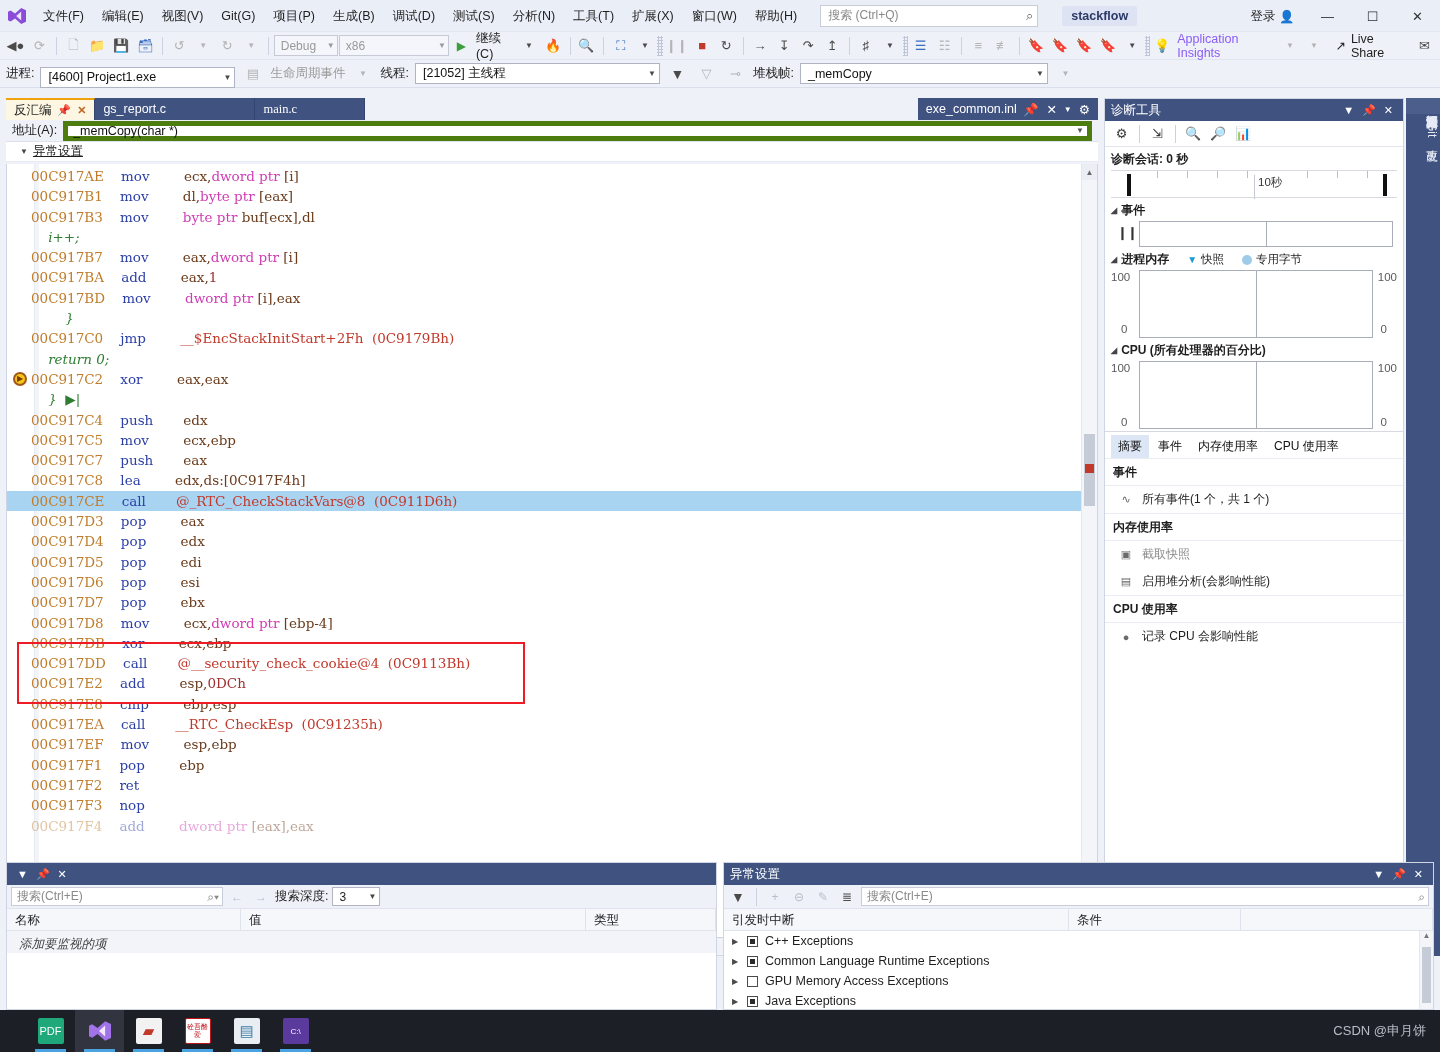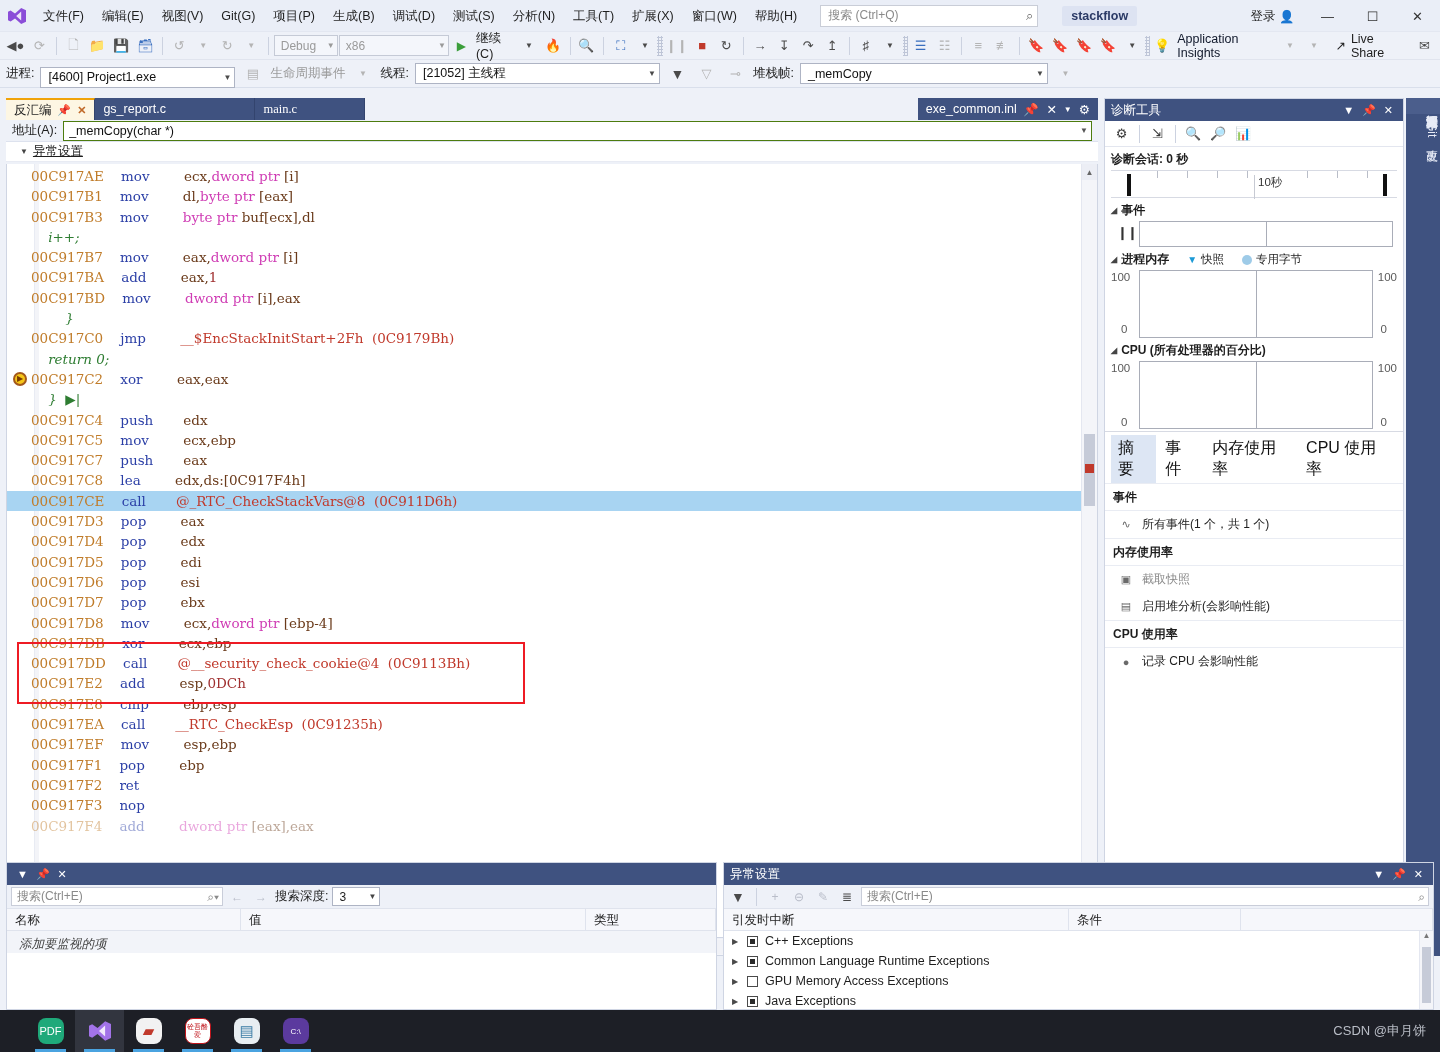--- a/index.html
+++ b/index.html
@@ -88,21 +88,21 @@
   .tab:not(.active) .pin, .tab:not(.active) .x { color:#cfd6e8; }
 
   .tabstrip-right { position:absolute; right:0; bottom:0; display:flex; align-items:center; height:22px; }
   .tab-right-item { height:22px; background:#3f5280; color:#fff; display:flex; align-items:center; gap:7px; padding:0 8px; font-size:12.5px; }
 
   .addrbar {
     height:22px; background:#eef1f8; display:flex; align-items:center; padding:0 6px; gap:6px;
     border-bottom:1px solid #dde2ee;
   }
   .addr-input {
-    flex:1; height:20px; background:#ffffff; border:1px solid #4d7c0f; display:flex; align-items:center;
+    flex:1; height:20px; background:#ffffff; border:5px solid #4d7c0f; display:flex; align-items:center;
     padding:0 3px 0 5px; font-size:12.5px; color:#111; justify-content:space-between;
   }
   .viewopts { height:20px; display:flex; align-items:center; gap:5px; padding:2px 0 2px 14px; font-size:12.5px;
               background:#fff; border-bottom:1px solid #e8ebf3; }
   .viewopts .tw { text-decoration:underline; }
 
   .codepane {
     position:absolute; left:0; right:0; top:66px; bottom:18px; background:#ffffff;
     border:1px solid #cfd5e3; border-top:none; overflow:hidden;
   }
@@ -174,21 +174,21 @@
   .legend .sq-tri { color:#1c9ad6; font-size:10px; }
   .legend .dot { width:10px; height:10px; border-radius:50%; background:#9ecbe8; display:inline-block; }
   .graphbox { margin:0 10px 0 34px; height:26px; border:1px solid #a9adb8; position:relative; background:#fff; }
   .graphbox.tall { height:68px; }
   .graphbox .mid { position:absolute; left:50%; top:0; bottom:0; width:1px; background:#a9adb8; }
   .axis-l { position:absolute; left:6px; font-size:11.5px; color:#5a5a5a; }
   .axis-r { position:absolute; right:6px; font-size:11.5px; color:#5a5a5a; }
   .pause-ic { position:absolute; left:12px; top:4px; font-size:13px; color:#333; letter-spacing:-1px; }
   .row-rel { position:relative; }
   .diag-tabs { display:flex; align-items:center; gap:2px; border-top:1px solid #d7dae3; padding:3px 6px 0 6px; }
-  .dtab { font-size:16px; padding:3px 7px; color:#111; }
+  .dtab { font-size:12px; padding:3px 7px; color:#111; }
   .dtab.active { background:#dde6f4; }
   .diag-list { flex:1; overflow:hidden; }
   .dsec { font-size:12px; font-weight:bold; padding:5px 8px 4px 8px; border-bottom:1px solid #e9ecf3; border-top:1px solid #e9ecf3; }
   .ditem { display:flex; align-items:center; gap:9px; padding:5px 8px 5px 14px; font-size:12px; }
   .ditem .gi { width:14px; text-align:center; color:#6a6a6a; font-size:11px; }
   .ditem.muted { color:#8a8a8a; }
 
   
   .vtabs { position:absolute; right:0; top:2px; width:34px; bottom:0; background:#3f5280; }
   .vtab { writing-mode:vertical-rl; color:#e8ecf7; font-size:12px; padding:8px 0; margin:0 auto; text-align:left;
@@ -220,21 +220,21 @@
   .pscroll { position:absolute; right:0; top:0; bottom:0; width:14px; background:#f4f5f9; border-left:1px solid #e4e7f0; }
   .pscroll .up { height:14px; text-align:center; font-size:8px; color:#777; }
   .pscroll .thumb { position:absolute; left:2px; right:2px; top:16px; height:56px; background:#c6cbd8; }
 
   
   .taskbar { position:absolute; left:0; right:0; bottom:0; height:42px; background:#1d1f26; display:flex; align-items:center; }
   .tb-item { width:49px; height:42px; display:flex; align-items:center; justify-content:center; position:relative; }
   .tb-item.active { background:#32353f; }
   .tb-item .underline { position:absolute; bottom:0; left:9px; right:9px; height:3px; background:#4aa3e0; }
   .watermark { position:absolute; right:14px; bottom:12px; color:#b9bdc6; font-size:13px; }
-  .ico { width:26px; height:26px; display:flex; align-items:center; justify-content:center; border-radius:8px; font-size:11px; }
+  .ico { width:26px; height:26px; display:flex; align-items:center; justify-content:center; border-radius:2px; font-size:11px; }
 </style>
 </head>
 <body>
 
 <div class="app">
 
   <div class="titlebar">
     <div class="vs-logo">
       <svg width="18" height="18" viewBox="0 0 18 18">
         <path d="M13.2 1 18 3.2v11.6L13.2 17 7 11.4 2.6 14.6 0 13.2V4.8l2.6-1.4L7 6.6 13.2 1z" fill="#8b4dd8"></path>
@@ -324,21 +324,21 @@
     <div class="tbtn dim">≡</div>
     <div class="tbtn dim">≢</div>
     <div class="sep"></div>
     <div class="tbtn" style="color:#2c4a8f;">🔖</div>
     <div class="tbtn" style="color:#2c4a8f;">🔖</div>
     <div class="tbtn" style="color:#2c4a8f;">🔖</div>
     <div class="tbtn" style="color:#c0392b;">🔖</div>
     <div class="tbtn" style="font-size:8px;">▼</div>
     <div class="grip"></div>
     <div class="tbtn dim">💡</div>
-    <div class="tb-label" style="color:#0f172a;">Application Insights</div>
+    <div class="tb-label" style="color:#8b5cf6;">Application Insights</div>
     <div class="tbtn dim" style="font-size:8px;">▼</div>
     <div class="tbtn dim" style="font-size:8px;">▼</div>
     <div style="flex:1"></div>
     <div class="liveshare">
       <span>↗</span>
       <span>Live Share</span>
     </div>
     <div class="tbtn">✉</div>
   </div>
 

